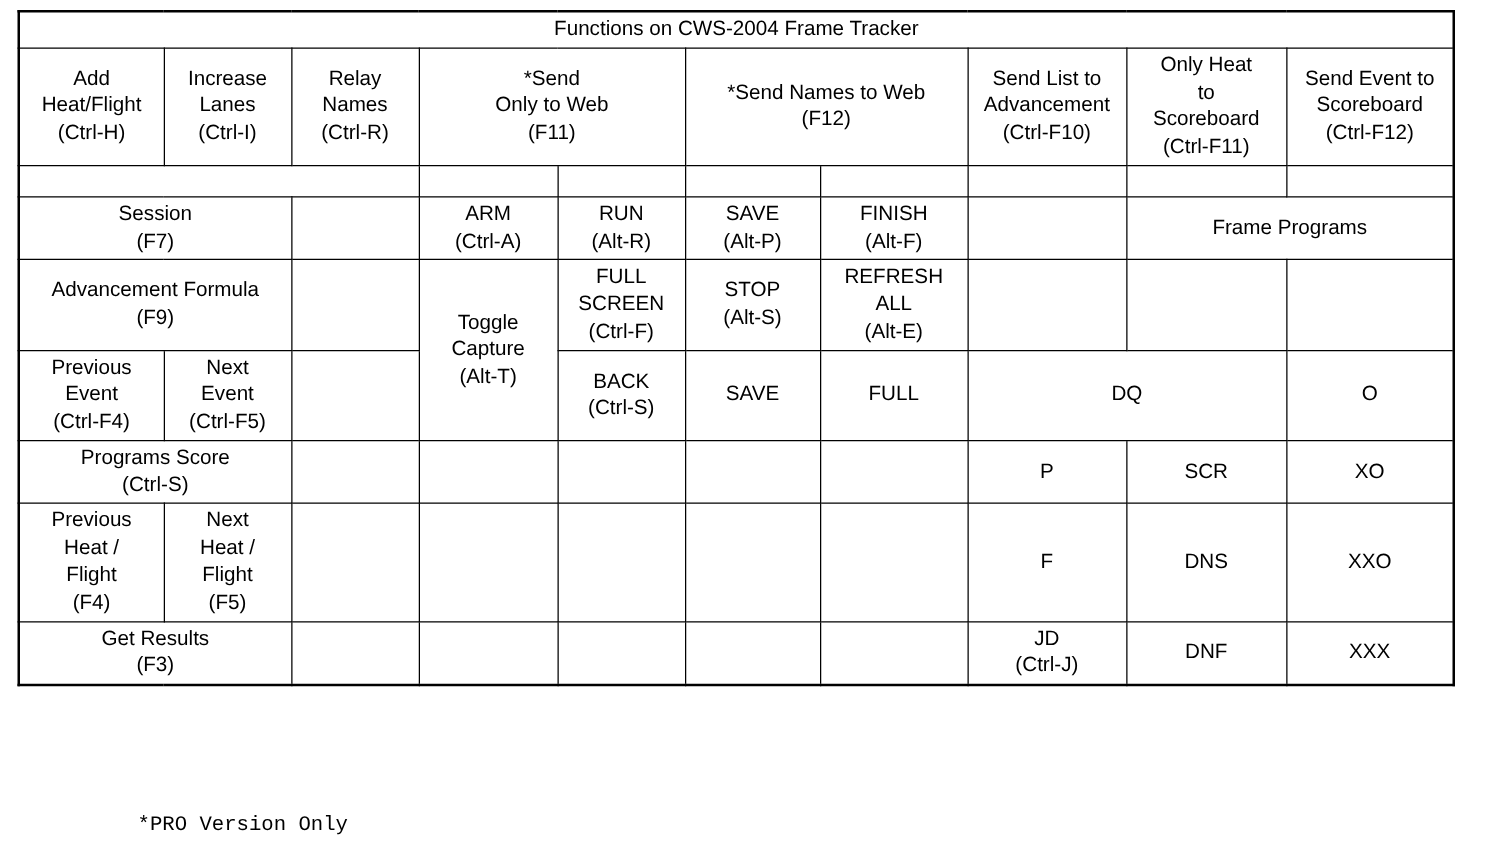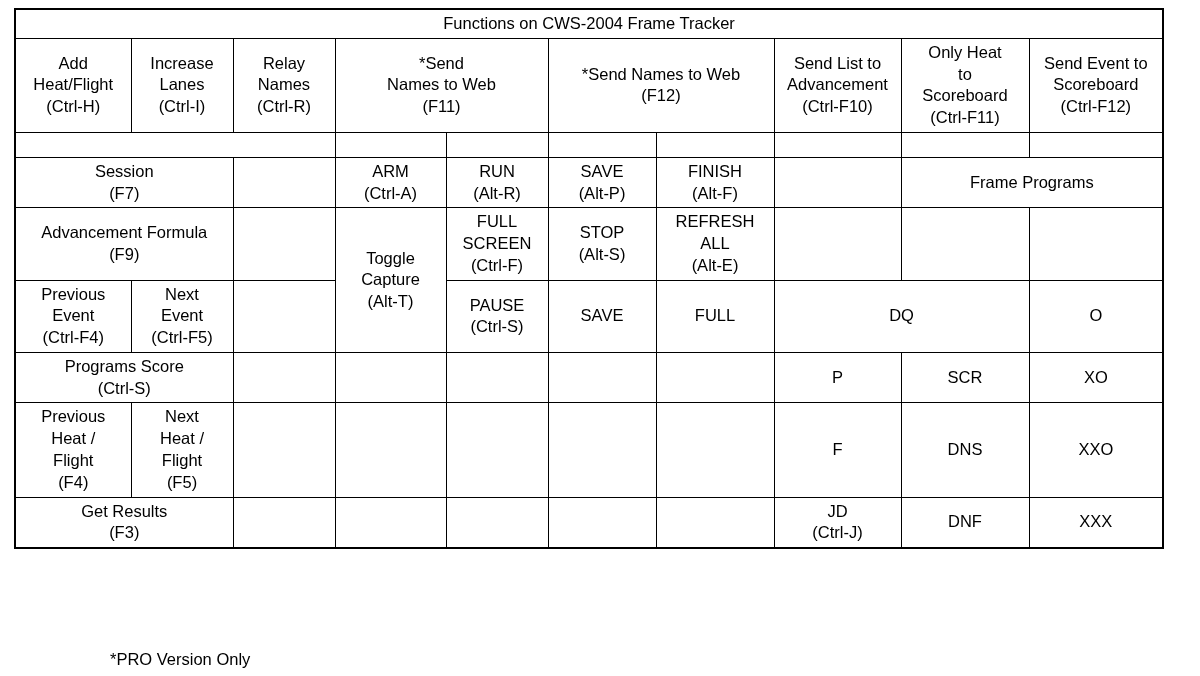--- a/index.html
+++ b/index.html
@@ -45,20 +45,21 @@
   }
   tr.spacer td {
     height: 18px;
   }
   .footnote {
     position: absolute;
     left: 110px;
     top: 641px;
     font-size: 16.5px;
     line-height: 1.3;
+    font-family: Liberation Mono, monospace;
   }
   
 </style>
 </head>
 <body>
 
 <div id="sheet">
 
   <table class="fn">
     <colgroup>
@@ -82,21 +83,21 @@
         <td>Add
 Heat/Flight
 (Ctrl-H)</td>
         <td>Increase
 Lanes
 (Ctrl-I)</td>
         <td>Relay
 Names
 (Ctrl-R)</td>
         <td colspan="2">*Send
-Names to Web
+Only to Web
 (F11)</td>
         <td colspan="2">*Send Names to Web
 (F12)</td>
         <td>Send List to
 Advancement
 (Ctrl-F10)</td>
         <td>Only Heat
 to
 Scoreboard
 (Ctrl-F11)</td>
@@ -153,21 +154,21 @@
       </tr>
 
       <tr>
         <td>Previous
 Event
 (Ctrl-F4)</td>
         <td>Next
 Event
 (Ctrl-F5)</td>
         <td class="blank"></td>
-        <td>PAUSE
+        <td>BACK
 (Ctrl-S)</td>
         <td>SAVE</td>
         <td>FULL</td>
         <td colspan="2">DQ</td>
         <td>O</td>
       </tr>
 
       <tr>
         <td colspan="2">Programs Score
 (Ctrl-S)</td>

